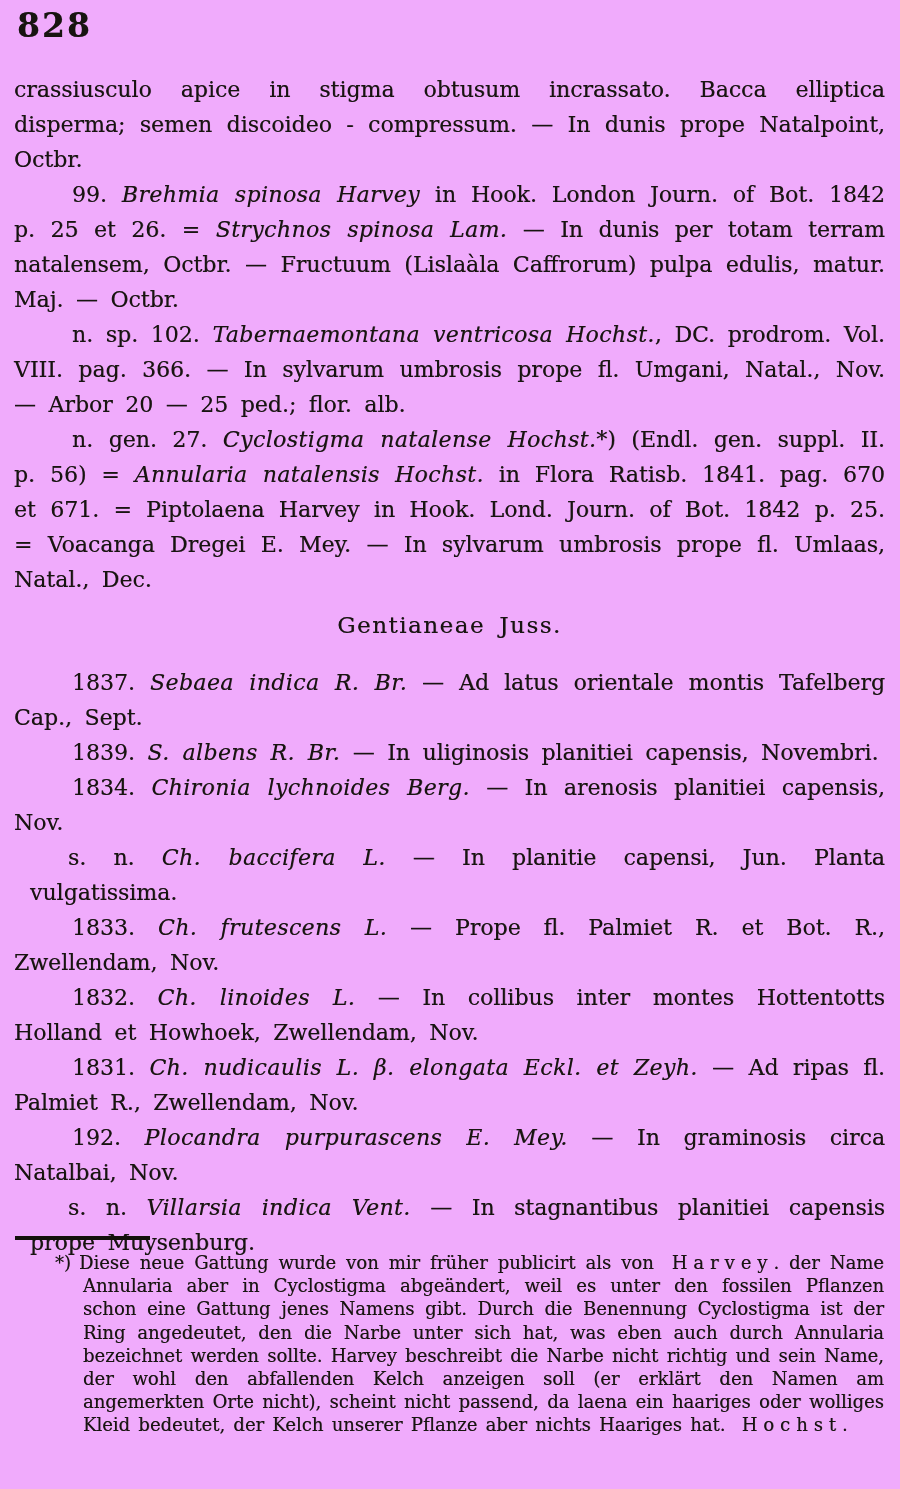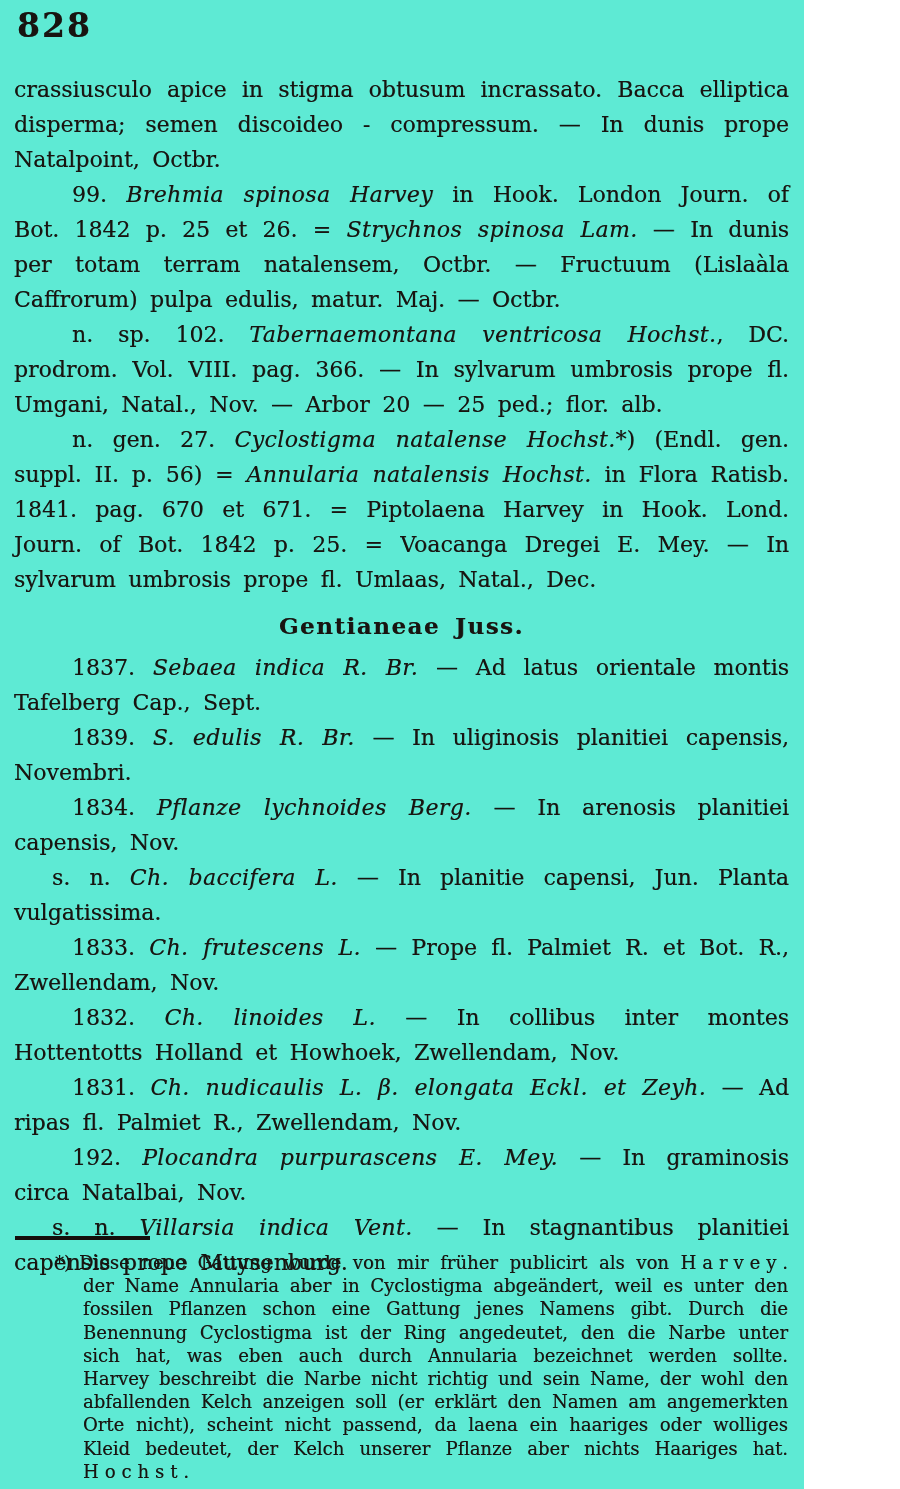--- a/index.html
+++ b/index.html
@@ -1,20 +1,20 @@
 <!DOCTYPE html>
 <html><head>
 <meta charset="utf-8">
 <style>
   html, body { margin: 0; padding: 0; background: #ffffff; }
   .page {
     position: relative;
-    width: 804px;
+    width: 900px;
     height: 1489px;
-    background: #5eead4;
+    background: #f0abfc;
     overflow: hidden;
     font-family: "DejaVu Serif", "Liberation Serif", serif;
     color: #181410;
   }
   .ink { text-shadow: 0.35px 0.3px 0 rgba(24,20,16,0.55); }
   .page-number {
     position: absolute;
     left: 17px;
     top: 6px;
     font-size: 33px;
@@ -26,31 +26,31 @@
     left: 14px;
     right: 15px;
     top: 72px;
     font-size: 22px;
     line-height: 35px;
     text-align: justify;
     word-spacing: 5.5px;
   }
   .para { margin: 0; text-indent: 58px; }
   .para.indent-none { text-indent: 0; }
-  .para.indent-small { text-indent: 38px; }
+  .para.indent-small { text-indent: 38px; margin-left: 16px; }
   .para em { font-style: italic; font-weight: 400; letter-spacing: 0.4px; }
   .section-heading {
-    font-weight: 700;
+    font-weight: 400;
     text-align: center;
     font-size: 23px;
     letter-spacing: 1.5px;
-    margin: 11px 0 7px 0;
+    margin: 11px 0 22px 0;
     text-indent: 0;
   }
-  .sperr { letter-spacing: 0.33em; }
+  .sperr { letter-spacing: 0.33em; margin-left: 8px; }
   .fn-rule {
     position: absolute;
     left: 15px;
     top: 1236px;
     width: 135px;
     height: 4px;
     background: #14100c;
   }
   .footnote {
     position: absolute;
@@ -71,22 +71,22 @@
 
 <div class="page ink">
   <div class="page-number">828</div>
   <div class="page-body">
       <p class="para indent-none"><span>crassiusculo apice in stigma obtusum incrassato. Bacca elliptica disperma; semen discoideo - compressum. — In dunis prope Natalpoint, Octbr.</span></p>
       <p class="para"><span>99. </span><em>Brehmia spinosa Harvey</em><span> in Hook. London Journ. of Bot. 1842 p. 25 et 26. = </span><em>Strychnos spinosa Lam.</em><span> — In dunis per totam terram natalensem, Octbr. — Fructuum (Lislaàla Caffrorum) pulpa edulis, matur. Maj. — Octbr.</span></p>
       <p class="para"><span>n. sp. 102. </span><em>Tabernaemontana ventricosa Hochst.</em><span>, DC. prodrom. Vol. VIII. pag. 366. — In sylvarum umbrosis prope fl. Umgani, Natal., Nov. — Arbor 20 — 25 ped.; flor. alb.</span></p>
       <p class="para"><span>n. gen. 27. </span><em>Cyclostigma natalense Hochst.</em><span>*) (Endl. gen. suppl. II. p. 56) = </span><em>Annularia natalensis Hochst.</em><span> in Flora Ratisb. 1841. pag. 670 et 671. = Piptolaena Harvey in Hook. Lond. Journ. of Bot. 1842 p. 25. = Voacanga Dregei E. Mey. — In sylvarum umbrosis prope fl. Umlaas, Natal., Dec.</span></p>
       <div class="section-heading">Gentianeae Juss.</div>
       <p class="para"><span>1837. </span><em>Sebaea indica R. Br.</em><span> — Ad latus orientale montis Tafelberg Cap., Sept.</span></p>
-      <p class="para"><span>1839. </span><em>S. edulis R. Br.</em><span> — In uliginosis planitiei capensis, Novembri.</span></p>
-      <p class="para"><span>1834. </span><em>Pflanze lychnoides Berg.</em><span> — In arenosis planitiei capensis, Nov.</span></p>
+      <p class="para"><span>1839. </span><em>S. albens R. Br.</em><span> — In uliginosis planitiei capensis, Novembri.</span></p>
+      <p class="para"><span>1834. </span><em>Chironia lychnoides Berg.</em><span> — In arenosis planitiei capensis, Nov.</span></p>
       <p class="para indent-small"><span>s. n. </span><em>Ch. baccifera L.</em><span> — In planitie capensi, Jun. Planta vulgatissima.</span></p>
       <p class="para"><span>1833. </span><em>Ch. frutescens L.</em><span> — Prope fl. Palmiet R. et Bot. R., Zwellendam, Nov.</span></p>
       <p class="para"><span>1832. </span><em>Ch. linoides L.</em><span> — In collibus inter montes Hottentotts Holland et Howhoek, Zwellendam, Nov.</span></p>
       <p class="para"><span>1831. </span><em>Ch. nudicaulis L. β. elongata Eckl. et Zeyh.</em><span> — Ad ripas fl. Palmiet R., Zwellendam, Nov.</span></p>
       <p class="para"><span>192. </span><em>Plocandra purpurascens E. Mey.</em><span> — In graminosis circa Natalbai, Nov.</span></p>
       <p class="para indent-small"><span>s. n. </span><em>Villarsia indica Vent.</em><span> — In stagnantibus planitiei capensis prope Muysenburg.</span></p>
     </div>
   <div class="fn-rule"></div>
   <div class="footnote">
     <span class="fn-marker">*)</span><span><span>Diese neue Gattung wurde von mir früher publicirt als von </span><span class="sperr">Harvey</span><span>. der Name Annularia aber in Cyclostigma abgeändert, weil es unter den fossilen Pflanzen schon eine Gattung jenes Namens gibt. Durch die Benennung Cyclostigma ist der Ring angedeutet, den die Narbe unter sich hat, was eben auch durch Annularia bezeichnet werden sollte. Harvey beschreibt die Narbe nicht richtig und sein Name, der wohl den abfallenden Kelch anzeigen soll (er erklärt den Namen am angemerkten Orte nicht), scheint nicht passend, da laena ein haariges oder wolliges Kleid bedeutet, der Kelch unserer Pflanze aber nichts Haariges hat. </span><span class="sperr">Hochst.</span></span>

